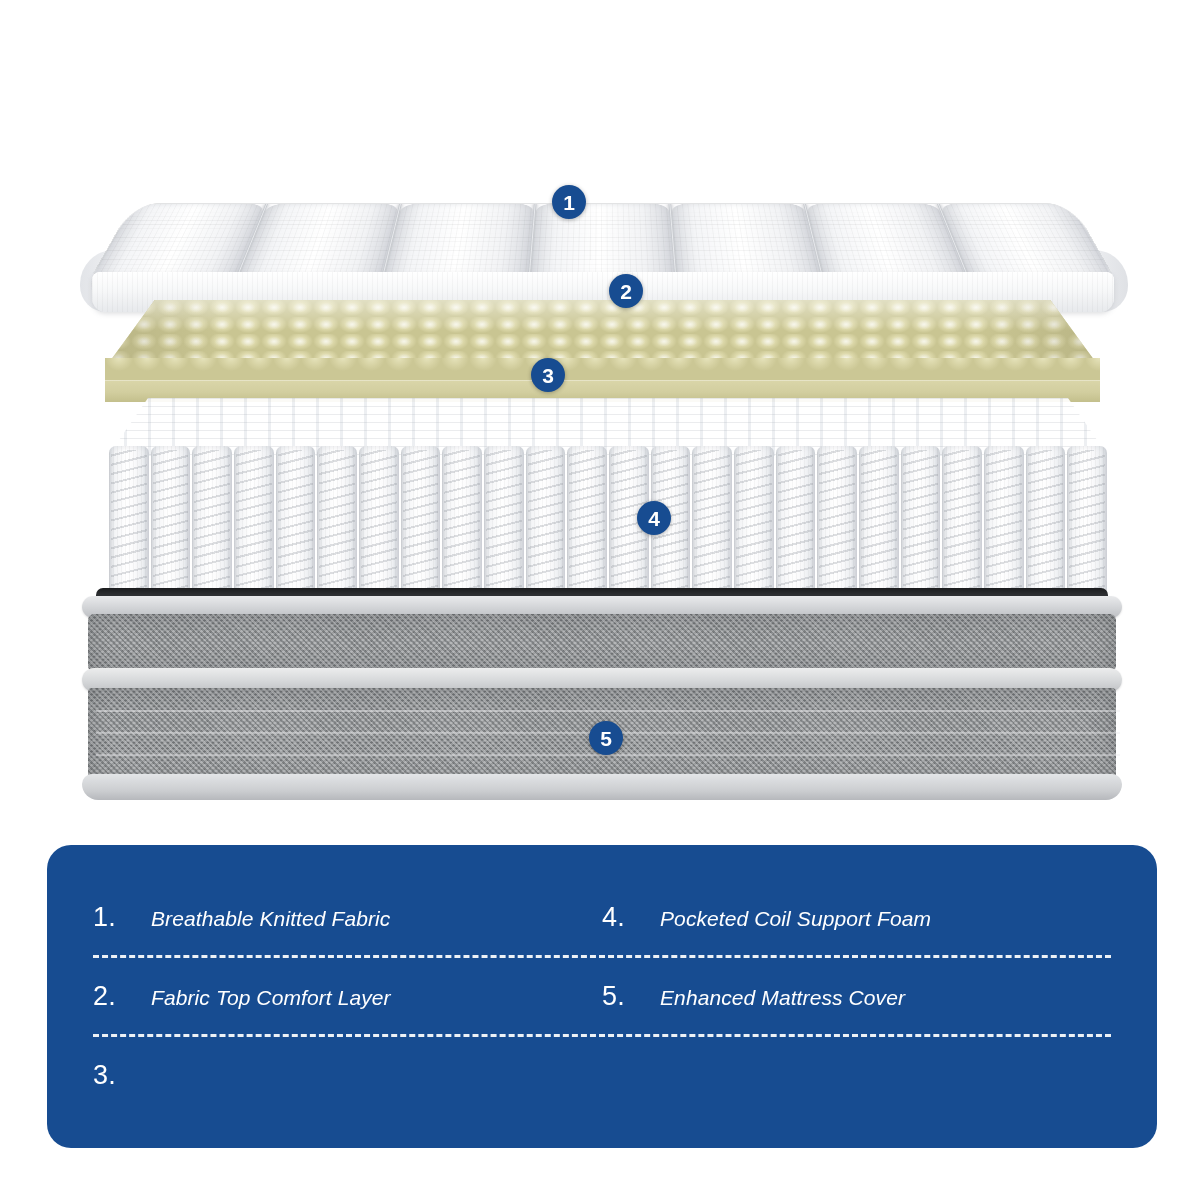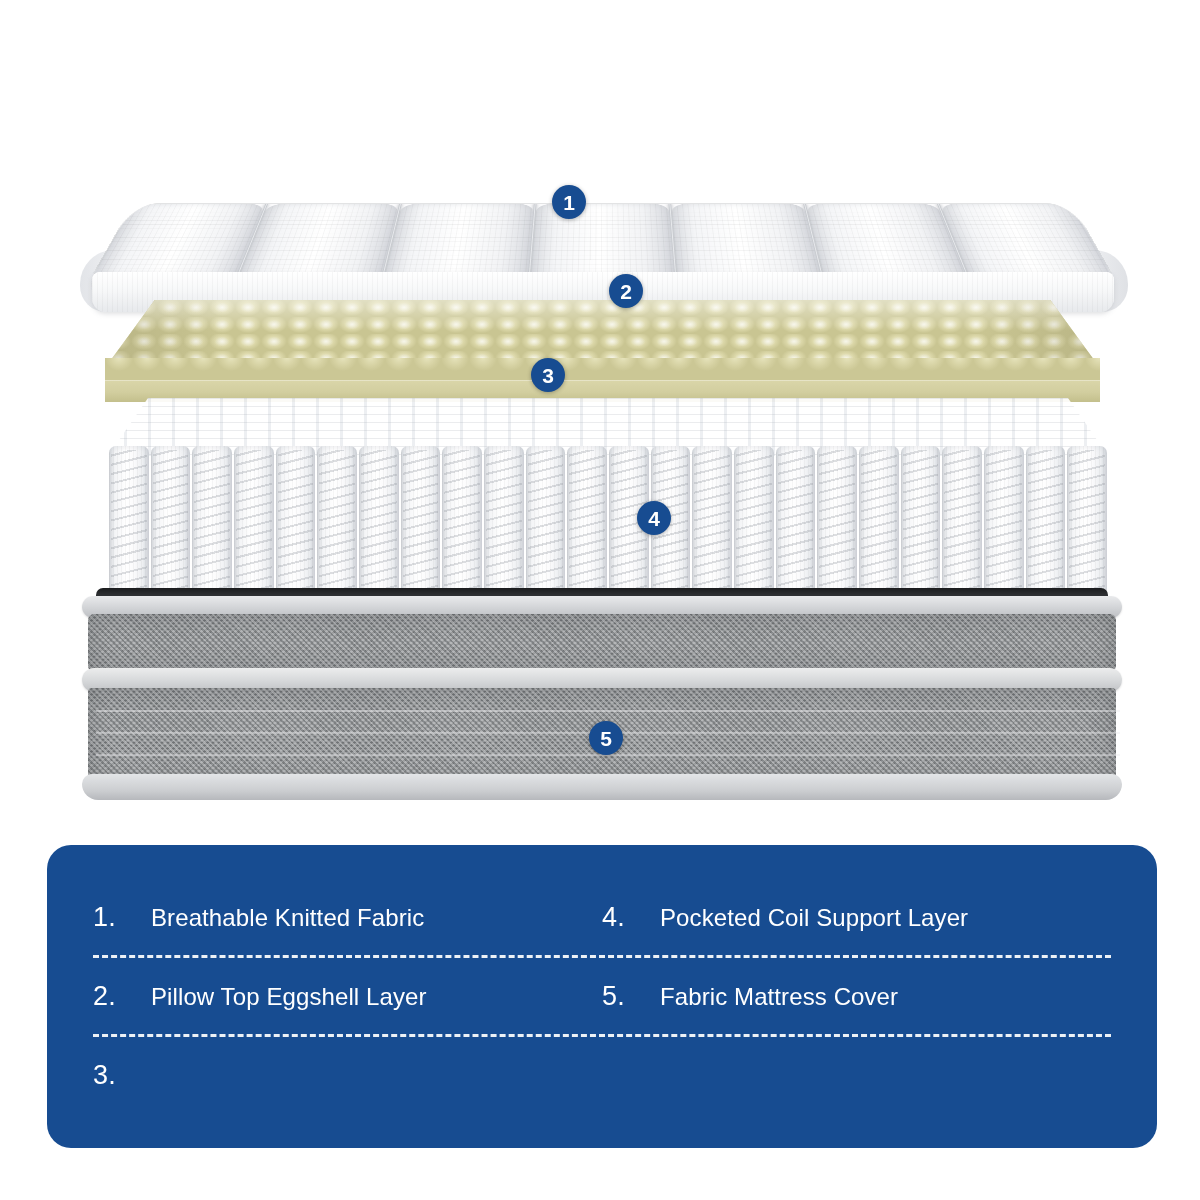--- a/index.html
+++ b/index.html
@@ -257,23 +257,24 @@
     color:#ffffff;
   }
   .legend-cell.empty{visibility:hidden;}
   .legend-num{
     flex:0 0 58px;
     font-size:27px;
     letter-spacing:.2px;
     white-space:nowrap;
   }
   .legend-text{
-    font-size:24px;
+    font-size:21px;
     letter-spacing:.1px;
     white-space:nowrap;
+    font-style:italic;
   }
   .legend-div{
     width:100%;height:0;
     border-top:3px dashed rgba(255,255,255,.92);
   }
 </style>
 </head>
 <body>
 
 <div id="stage">
@@ -365,34 +366,34 @@
 
   <div id="legend">
 
     <div class="legend-row">
       <div class="legend-cell">
         <span class="legend-num">1.</span>
         <span class="legend-text">Breathable Knitted Fabric</span>
       </div>
       <div class="legend-cell">
         <span class="legend-num">4.</span>
-        <span class="legend-text">Pocketed Coil Support Layer</span>
+        <span class="legend-text">Pocketed Coil Support Foam</span>
       </div>
     </div>
 
     <div class="legend-div"></div>
 
     <div class="legend-row">
       <div class="legend-cell">
         <span class="legend-num">2.</span>
-        <span class="legend-text">Pillow Top Eggshell Layer</span>
+        <span class="legend-text">Fabric Top Comfort Layer</span>
       </div>
       <div class="legend-cell">
         <span class="legend-num">5.</span>
-        <span class="legend-text">Fabric Mattress Cover</span>
+        <span class="legend-text">Enhanced Mattress Cover</span>
       </div>
     </div>
 
     <div class="legend-div"></div>
 
     <div class="legend-row">
       <div class="legend-cell">
         <span class="legend-num">3.</span>
       </div>
       <div class="legend-cell empty">

